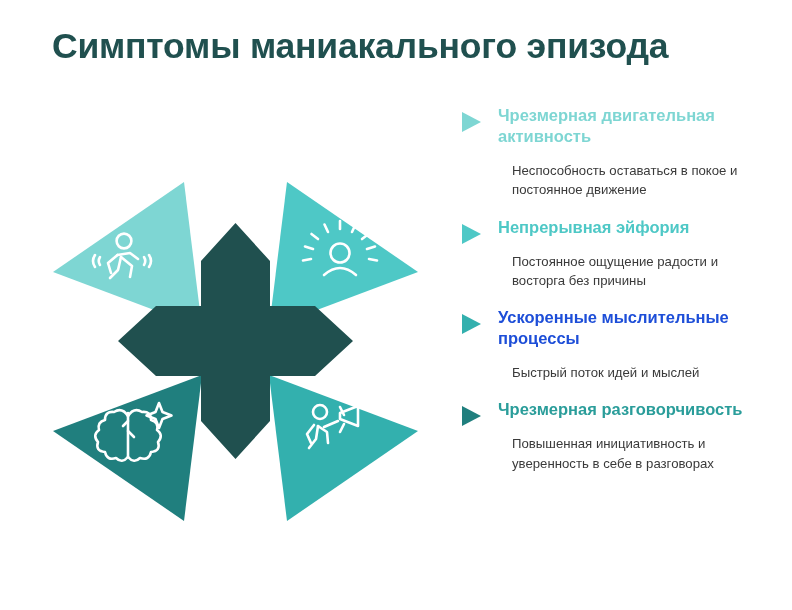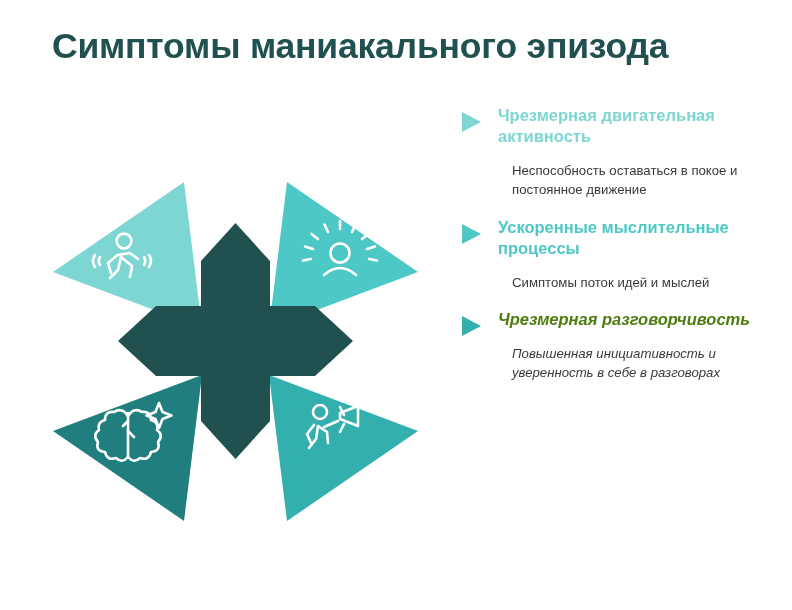--- a/index.html
+++ b/index.html
@@ -53,21 +53,21 @@
     position: absolute;
     left: 462px;
     top: 105px;
     width: 300px;
   }
   .item {
     position: relative;
     padding-left: 36px;
     margin-bottom: 17px;
   }
-  .item:last-child { margin-bottom: 0; font-style: italic; }
+  .item:last-child { margin-bottom: 0; }
 
   .arrow {
     position: absolute;
     left: 0;
     top: 7px;
     width: 0;
     height: 0;
     border-top: 10.5px solid transparent;
     border-bottom: 10.5px solid transparent;
     border-left: 19px solid #7ed6d3;
@@ -86,21 +86,21 @@
     margin: 14px;
     max-width: 258px;
   }
 
   
   .item:nth-child(1) .arrow { border-left-color: #7ed6d3; }
   .item:nth-child(1) .item-head { color: #7ed6d3; }
   .item:nth-child(2) .arrow { border-left-color: #4ec8c6; }
   .item:nth-child(2) .item-head { color: #4ec8c6; }
   .item:nth-child(3) .arrow { border-left-color: #33b0ae; }
-  .item:nth-child(3) .item-head { color: #4d7c0f; }
+  .item:nth-child(3) .item-head { color: #1d4ed8; }
   .item:nth-child(4) .arrow { border-left-color: #207f7e; }
   .item:nth-child(4) .item-head { color: #2a9d9a; }
 </style>
 </head>
 <body>
 
 <div class="page">
 
   <div class="title">Симптомы маниакального эпизода</div>
 
@@ -174,25 +174,30 @@
   </div>
 
   <div class="list">
 
     <div class="item">
       <span class="arrow"></span>
       <div class="item-head">Чрезмерная двигательная активность</div>
       <div class="item-desc">Неспособность оставаться в покое и постоянное движение</div>
     </div>
 
+    <div class="item">
+      <span class="arrow"></span>
+      <div class="item-head">Непрерывная эйфория</div>
+      <div class="item-desc">Постоянное ощущение радости и восторга без причины</div>
+    </div>
 
     <div class="item">
       <span class="arrow"></span>
       <div class="item-head">Ускоренные мыслительные процессы</div>
-      <div class="item-desc">Симптомы поток идей и мыслей</div>
+      <div class="item-desc">Быстрый поток идей и мыслей</div>
     </div>
 
     <div class="item">
       <span class="arrow"></span>
       <div class="item-head">Чрезмерная разговорчивость</div>
       <div class="item-desc">Повышенная инициативность и уверенность в себе в разговорах</div>
     </div>
 
   </div>
 </div>

